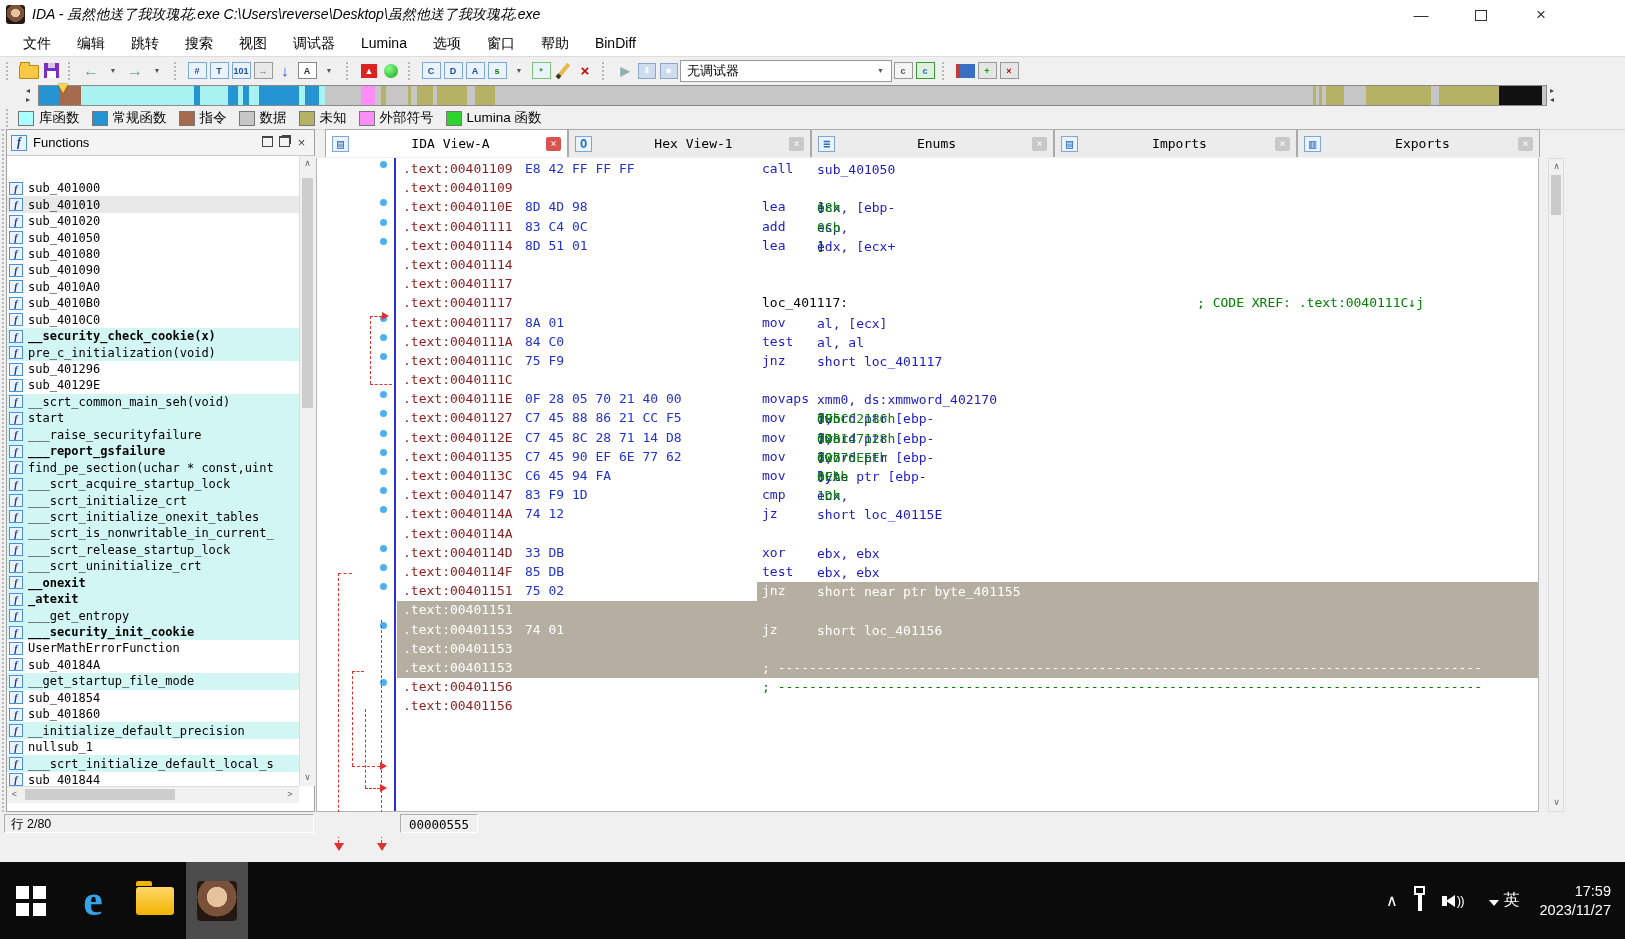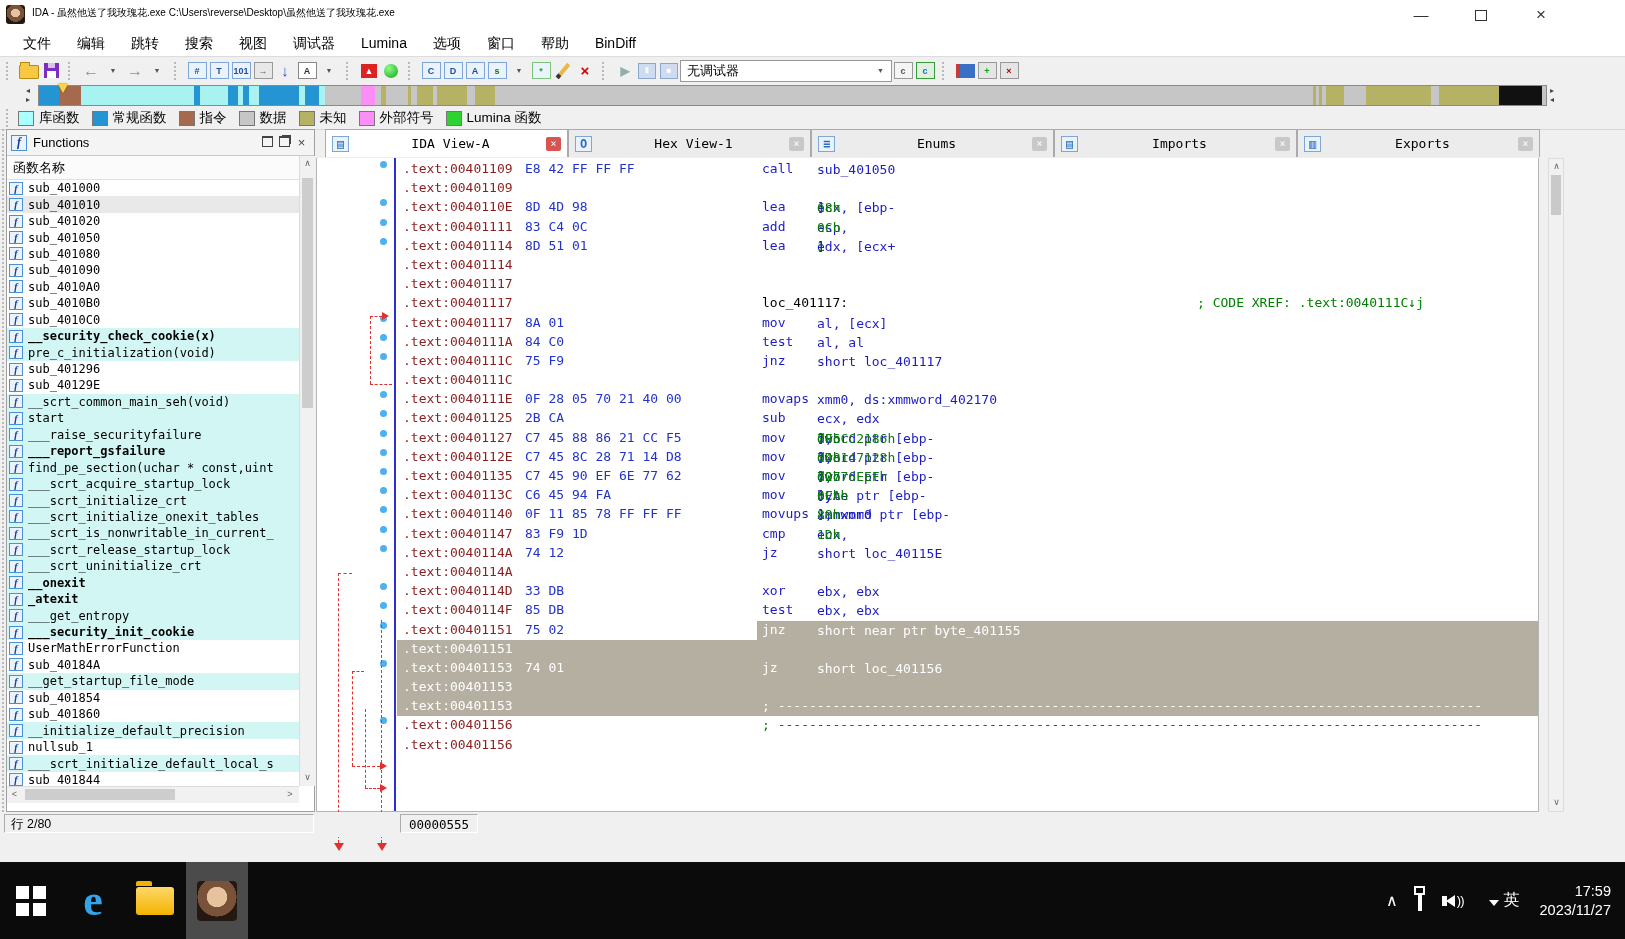--- a/index.html
+++ b/index.html
@@ -3,21 +3,21 @@
 <meta charset="utf-8">
 <style>
   html,body{margin:0;padding:0;}
   body{width:1625px;height:939px;position:relative;background:#f0f0f0;
        font-family:"Liberation Sans",sans-serif;overflow:hidden;font-size:13px;color:#000;}
   .abs{position:absolute;}
   
   #titlebar{left:0;top:0;width:1625px;height:30px;background:#fff;border-bottom:1px solid #e6e6e6;}
   #app-icon{left:6px;top:5px;width:19px;height:19px;border-radius:3px;
     background:radial-gradient(circle at 50% 42%, #e6c39c 0 30%, #7a523a 31% 60%, #241812 61%);}
-  #wtitle{left:32px;top:6px;font-size:10px;white-space:nowrap;}
+  #wtitle{left:32px;top:6px;font-size:14px;white-space:nowrap;font-style:italic;}
   .wbtn{top:0;width:46px;height:30px;text-align:center;line-height:30px;color:#333;font-size:15px;}
   #btn-min{left:1398px;}
   #btn-max{left:1458px;}
   #btn-max b{display:inline-block;width:10px;height:9px;border:1px solid #333;margin-top:10px;}
   #btn-close{left:1518px;font-size:17px;}
   
   #menubar{left:0;top:30px;width:1625px;height:26px;background:#fff;display:flex;align-items:center;padding-left:10px;box-sizing:border-box;}
   .menu-item{padding:0 13px;font-size:14px;height:24px;line-height:24px;}
   
   #toolbar{left:0;top:56px;width:1625px;height:27px;background:#f0f0f0;border-top:1px solid #dcdcdc;border-bottom:1px solid #dadada;display:flex;align-items:center;}
@@ -340,21 +340,20 @@
 <div id="funcpanel" class="abs">
   <div id="functitle" class="abs">
     <span class="ficon">
         <i>f</i>
       </span>
     <span class="cap">Functions</span>
     <span class="titlebtn"><span class="maxglyph"></span></span>
     <span class="titlebtn"><span class="maxglyph" style="box-shadow:2px -2px 0 -1px #444"></span></span>
     <span class="titlebtn" style="font-size:13px">×</span>
   </div>
-  <div id="funchdr" class="abs">函数名称</div>
   <div id="funclist" class="abs">
       <div class="frow">
         <span class="ficon">
           <i>f</i>
         </span>
         <span>sub_401000</span>
       </div>
       <div class="frow sel">
         <span class="ficon">
           <i>f</i>
@@ -704,29 +703,20 @@
         <span class="dot"></span>
         <span class="addr">.text:0040111E</span>
         <span class="bytes">0F 28 05 70 21 40 00</span>
         <span class="mnem">movaps</span>
         <span class="ops">
           <span class="t-b">xmm0, ds:xmmword_402170</span>
         </span>
       </div>
       <div class="dline">
         <span class="dot"></span>
-        <span class="addr">.text:00401125</span>
-        <span class="bytes">2B CA</span>
-        <span class="mnem">sub</span>
-        <span class="ops">
-          <span class="t-b">ecx, edx</span>
-        </span>
-      </div>
-      <div class="dline">
-        <span class="dot"></span>
         <span class="addr">.text:00401127</span>
         <span class="bytes">C7 45 88 86 21 CC F5</span>
         <span class="mnem">mov</span>
         <span class="ops">
           <span class="t-b">dword ptr [ebp-</span>
           <span class="t-g">78h</span>
           <span class="t-b">], </span>
           <span class="t-g">0F5CC2186h</span>
         </span>
       </div>
@@ -757,31 +747,20 @@
       <div class="dline">
         <span class="dot"></span>
         <span class="addr">.text:0040113C</span>
         <span class="bytes">C6 45 94 FA</span>
         <span class="mnem">mov</span>
         <span class="ops">
           <span class="t-b">byte ptr [ebp-</span>
           <span class="t-g">6Ch</span>
           <span class="t-b">], </span>
           <span class="t-g">0FAh</span>
-        </span>
-      </div>
-      <div class="dline">
-        <span class="dot"></span>
-        <span class="addr">.text:00401140</span>
-        <span class="bytes">0F 11 85 78 FF FF FF</span>
-        <span class="mnem">movups</span>
-        <span class="ops">
-          <span class="t-b">xmmword ptr [ebp-</span>
-          <span class="t-g">88h</span>
-          <span class="t-b">], xmm0</span>
         </span>
       </div>
       <div class="dline">
         <span class="dot"></span>
         <span class="addr">.text:00401147</span>
         <span class="bytes">83 F9 1D</span>
         <span class="mnem">cmp</span>
         <span class="ops">
           <span class="t-b">ecx, </span>
           <span class="t-g">1Dh</span>

